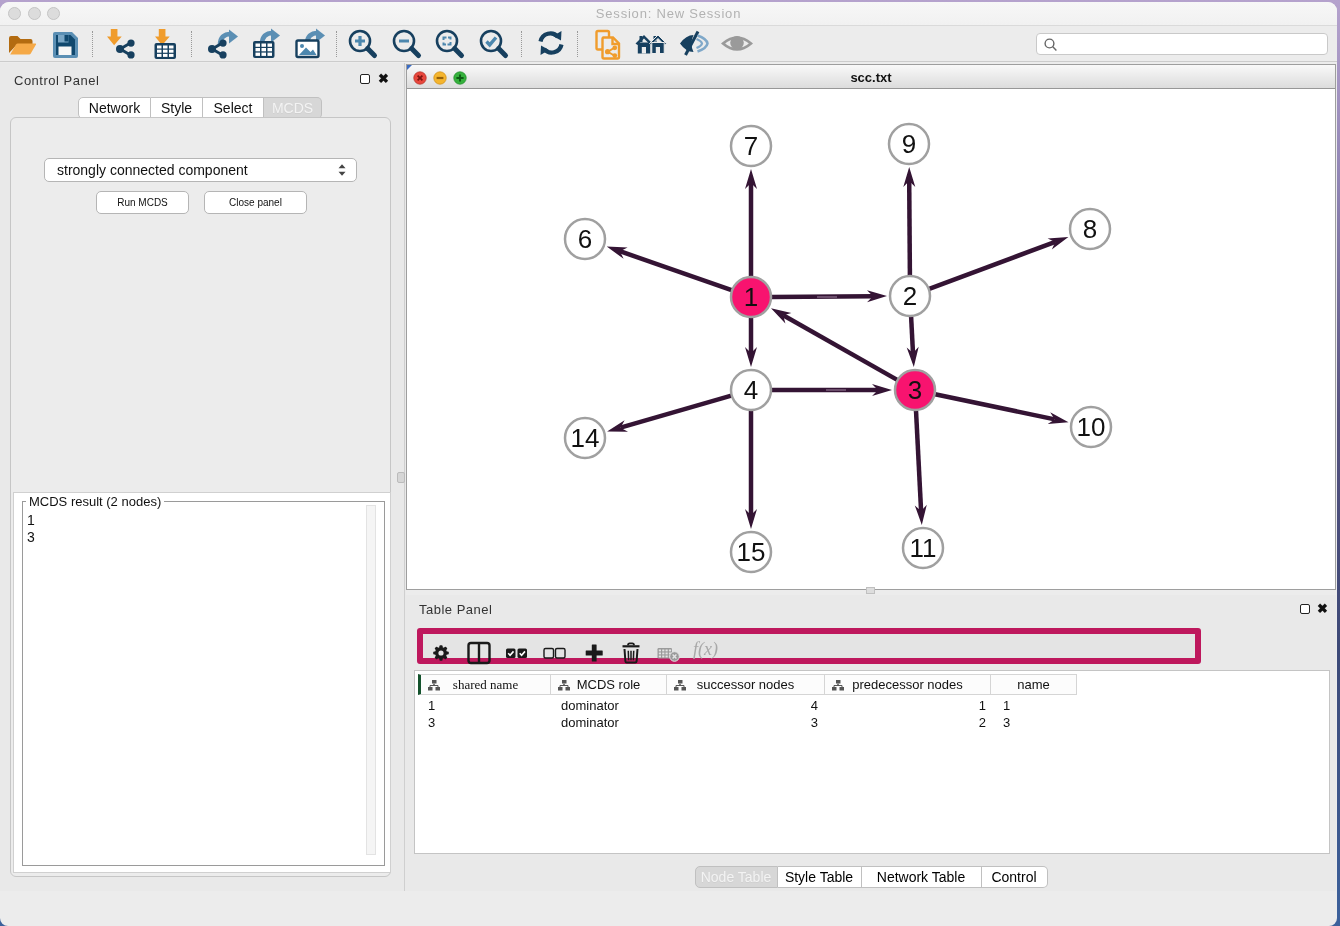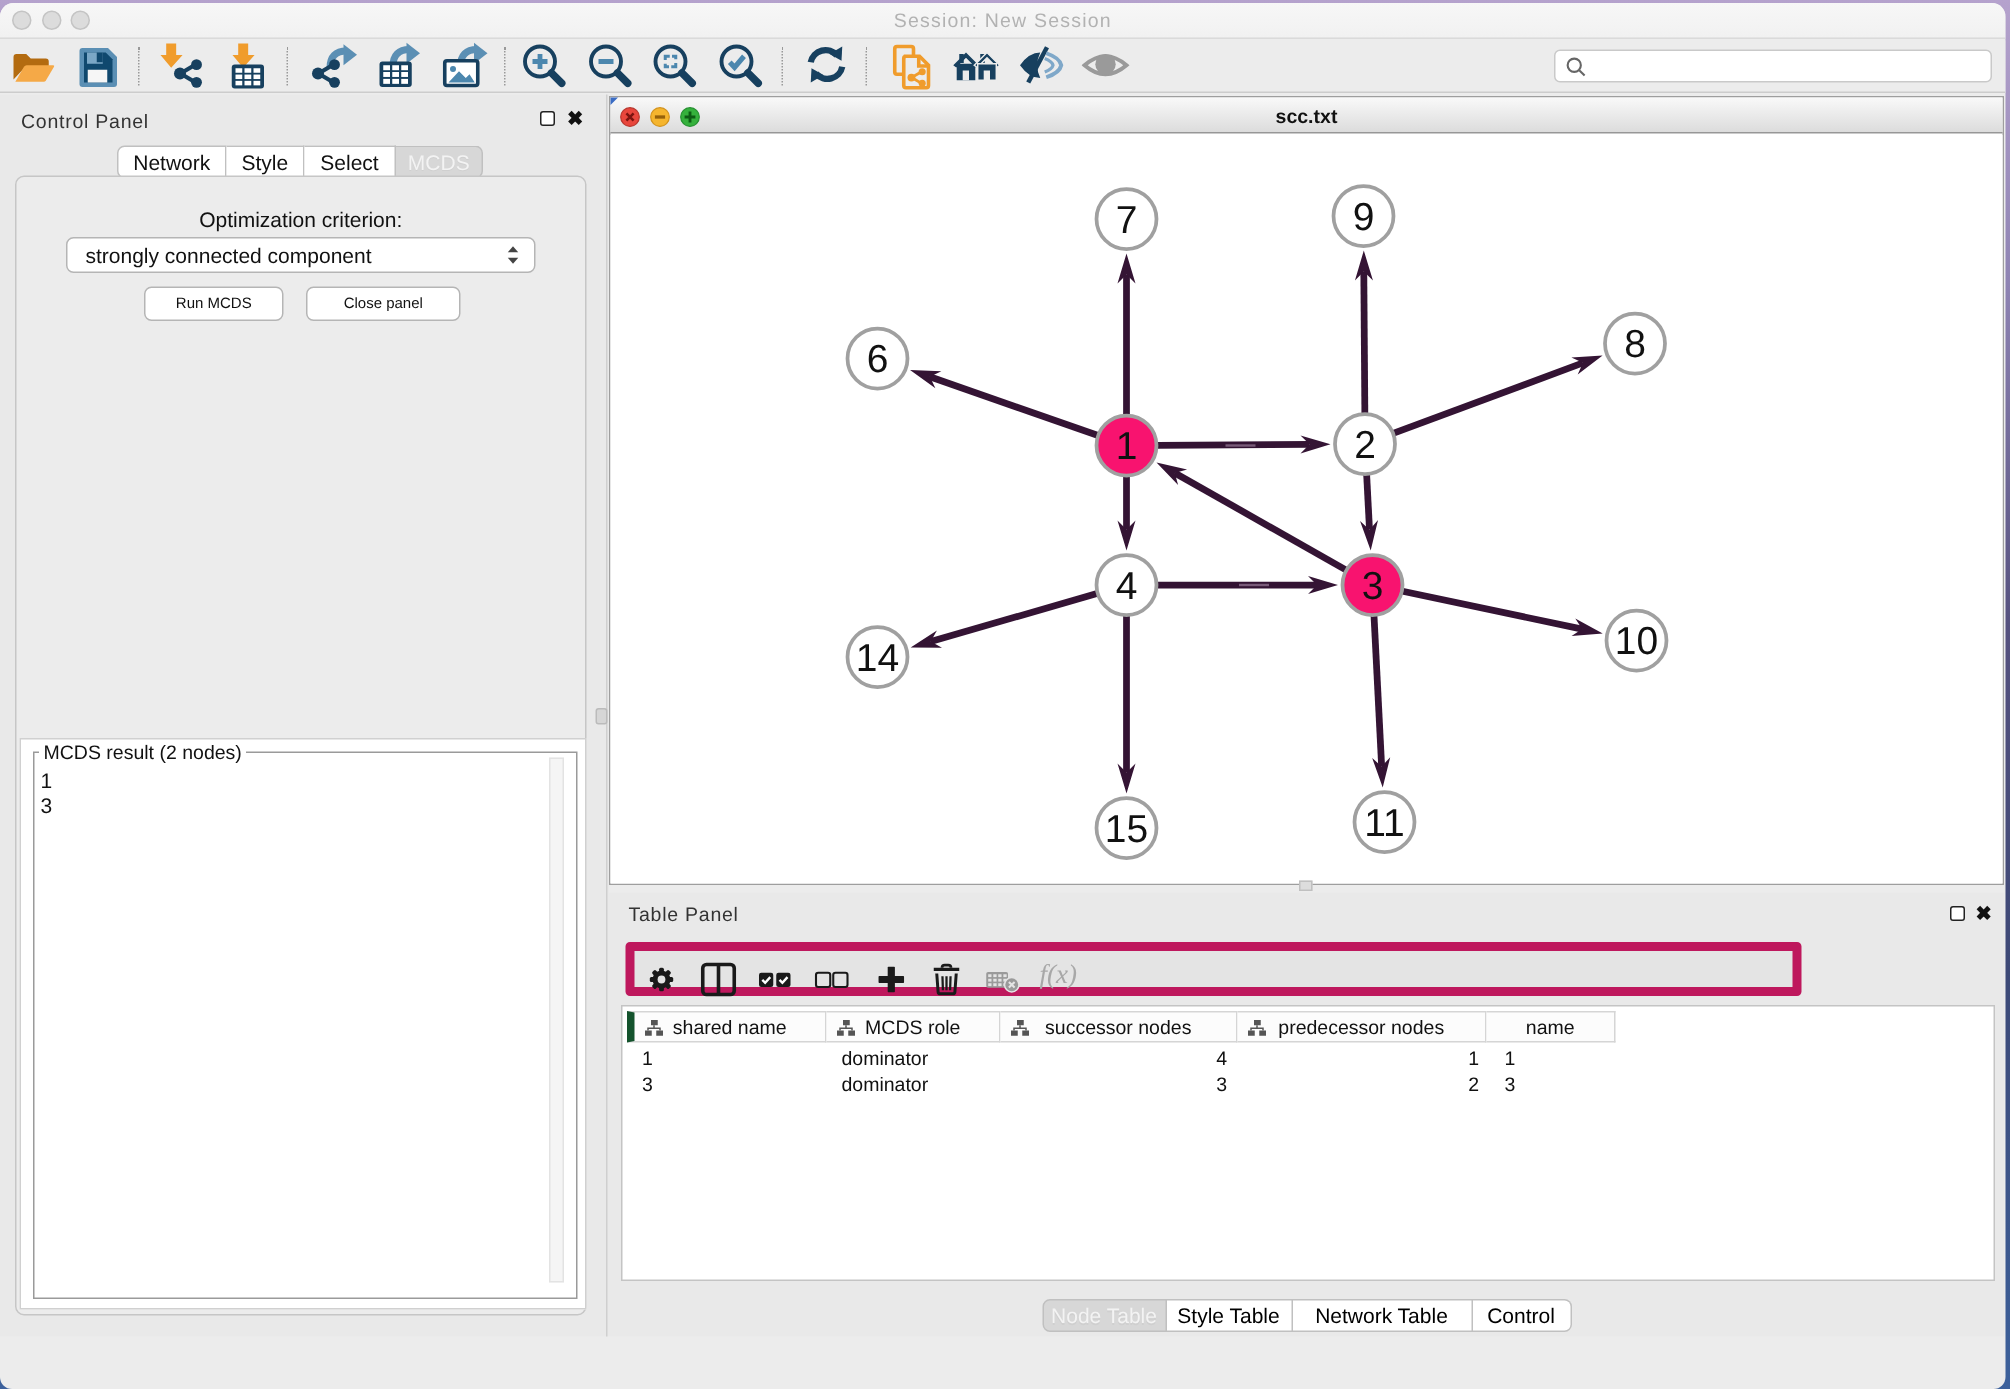--- a/index.html
+++ b/index.html
@@ -41,21 +41,21 @@
 .netframe { position:absolute; left:406px; top:62px; width:930px; height:526px; background:#fff; border:1px solid #9e9e9e; }
 .nettitle { position:absolute; left:0; top:0; width:100%; height:24px; background:linear-gradient(#f9f9f9,#dcdcdc); border-bottom:1px solid #979797; }
 .nettitle .t { position:absolute; top:5px; width:100%; text-align:center; font-weight:bold; font-size:13px; color:#111; }
 .netcanvas { position:absolute; left:0; top:25px; width:928px; height:499px; background:#fff; }
 
 .tpanel { position:absolute; left:406px; top:593px; width:930px; height:296px; background:#e9e9e9; }
 .ttoolbar { position:absolute; left:11px; top:33px; width:784px; height:36px; background:#e4e4e4; border:6px solid #be185d; border-radius:3px; }
 .tablebox { position:absolute; left:8px; top:75px; width:916px; height:184px; background:#fff; border:1px solid #c4c4c4; }
 .thead { position:absolute; left:3px; top:3px; height:21px; display:flex; font-size:13px; color:#111; }
 .th { background:#fcfcfc; border:1px solid #d5d5d5; border-left:none; position:relative; text-align:center; line-height:19px; }
-.th.first { border-left:5px solid #14532d; }
+.th.first { border-left:3px solid #14532d;font-family:Liberation Serif, serif; }
 .trow { position:absolute; left:0; width:100%; height:17px; font-size:13px; color:#111; }
 .td { position:absolute; }
 .btabs { position:absolute; left:0; top:271px; width:100%; display:flex; justify-content:center; font-size:14px; }
 
 .statusbar { position:absolute; left:0; top:889px; width:100%; height:33px; background:#ececec; border-top:1px solid #cfcfcf; }
 .listbtn { position:absolute; left:10px; top:8px; width:28px; height:21px; background:#fdfdfd; border:1.5px solid #a8a8a8; }
 .membtn { position:absolute; right:8px; top:5px; width:77px; height:23px; background:#f4f4f4; border:1px solid #b2b2b2; font-size:13px; color:#111; text-align:center; line-height:21px; }
 .memdot { display:inline-block; width:10px; height:10px; border-radius:50%; background:#1a8f2e; margin-right:5px; vertical-align:-1px; }
 </style>
 </head>
@@ -228,21 +228,20 @@
     <div class="panel-head" style="position:absolute;left:14px;top:10px">Control Panel</div>
     <div class="float-btn" style="left:360px;top:11px"></div>
     <div class="close-x" style="left:378px;top:8px">✖</div>
     <div class="tabgroup" style="left:78px;top:34px">
       <div class="tab first" style="width:73px">Network</div>
       <div class="tab" style="width:52px">Style</div>
       <div class="tab" style="width:61px">Select</div>
       <div class="tab sel last" style="width:58px">MCDS</div>
     </div>
     <div class="cbox">
-      <div class="optlabel">Optimization criterion:</div>
       <div class="combo">strongly connected component
         <svg width="10" height="14" style="position:absolute;right:9px;top:4px" viewBox="0 0 10 14">
             <path d="M1.5 5.2 L5 1.2 L8.5 5.2 Z" fill="#444"></path>
             <path d="M1.5 8.8 L5 12.8 L8.5 8.8 Z" fill="#444"></path>
           </svg>
       </div>
       <div class="btn" style="left:85px;top:73px;width:93px">Run MCDS</div>
       <div class="btn" style="left:193px;top:73px;width:103px">Close panel</div>
       <div class="resultwrap">
         <div class="fieldset">

